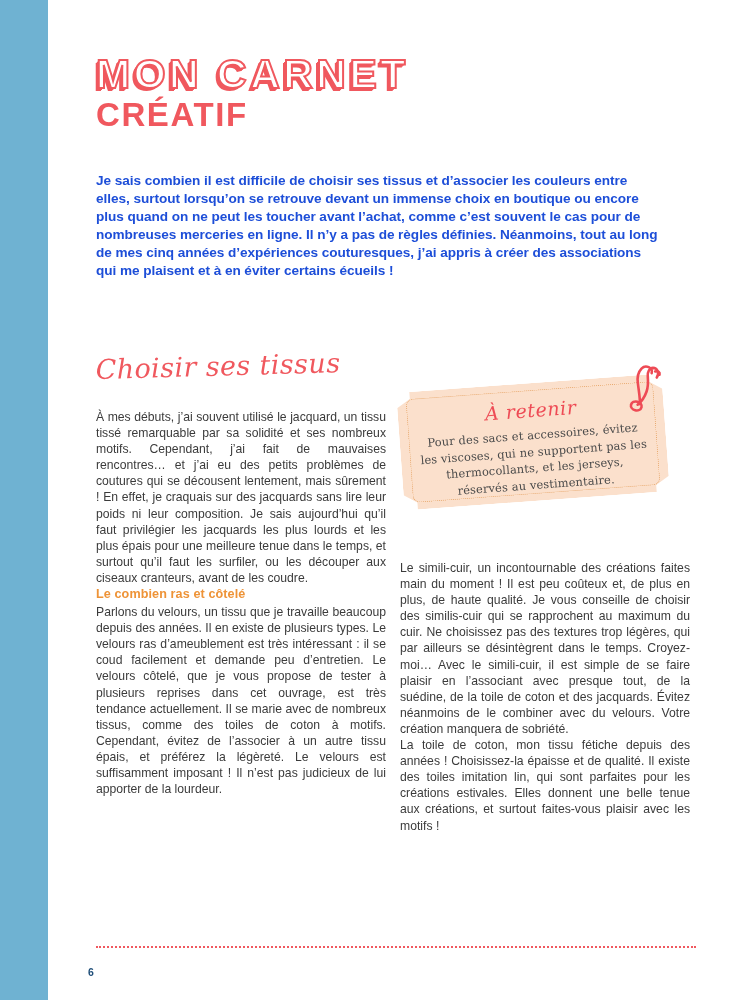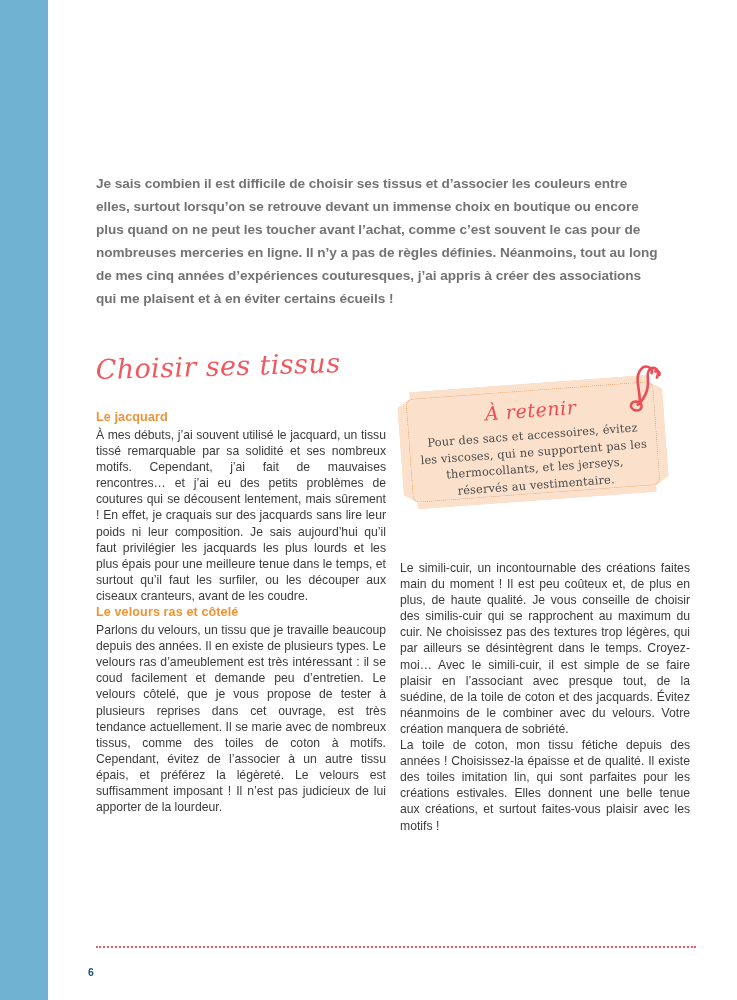--- a/index.html
+++ b/index.html
@@ -67,22 +67,22 @@
   }
 
   
   .lede {
     position: absolute;
     left: 48px;
     top: 172px;
     width: 564px;
     font-size: 13.6px;
     font-weight: bold;
-    line-height: 23px;
-    color: #737373;
+    line-height: 18px;
+    color: #1d4ed8;
     letter-spacing: -0.05px;
   }
 
   
   .script-heading {
     position: absolute;
     left: 48px;
     top: 356px;
     font-family: "DejaVu Serif", serif;
     font-style: italic;
@@ -205,34 +205,37 @@
     letter-spacing: 0.3px;
   }
 </style>
 </head>
 <body>
 
 <div class="edge-bar"></div>
 
 <div class="page">
 
+  <div class="masthead">
+    <div class="title-main">MON CARNET</div>
+    <div class="title-sub">CRÉATIF</div>
+  </div>
 
   <div class="lede">Je sais combien il est difficile de choisir ses tissus et d’associer les couleurs entre elles, surtout lorsqu’on se retrouve devant un immense choix en boutique ou encore plus quand on ne peut les toucher avant l’achat, comme c’est souvent le cas pour de nombreuses merceries en ligne. Il n’y a pas de règles définies. Néanmoins, tout au long de mes cinq années d’expériences couturesques, j’ai appris à créer des associations qui me plaisent et à en éviter certains écueils !</div>
 
   <div class="script-heading">Choisir ses tissus</div>
 
   <div class="col col-left">
 
     <div>
-      <div class="sub-head">Le jacquard</div>
       <p class="body-par">À mes débuts, j’ai souvent utilisé le jacquard, un tissu tissé remarquable par sa solidité et ses nombreux motifs. Cependant, j’ai fait de mauvaises rencontres… et j’ai eu des petits problèmes de coutures qui se décousent lentement, mais sûrement ! En effet, je craquais sur des jacquards sans lire leur poids ni leur composition. Je sais aujourd’hui qu’il faut privilégier les jacquards les plus lourds et les plus épais pour une meilleure tenue dans le temps, et surtout qu’il faut les surfiler, ou les découper aux ciseaux cranteurs, avant de les coudre.</p>
     </div>
 
     <div>
-      <div class="sub-head">Le velours ras et côtelé</div>
+      <div class="sub-head">Le combien ras et côtelé</div>
       <p class="body-par">Parlons du velours, un tissu que je travaille beaucoup depuis des années. Il en existe de plusieurs types. Le velours ras d’ameublement est très intéressant : il se coud facilement et demande peu d’entretien. Le velours côtelé, que je vous propose de tester à plusieurs reprises dans cet ouvrage, est très tendance actuellement. Il se marie avec de nombreux tissus, comme des toiles de coton à motifs. Cependant, évitez de l’associer à un autre tissu épais, et préférez la légèreté. Le velours est suffisamment imposant ! Il n’est pas judicieux de lui apporter de la lourdeur.</p>
     </div>
 
   </div>
 
   <div class="col col-right">
 
     <div>
       <p class="body-par">Le simili-cuir, un incontournable des créations faites main du moment ! Il est peu coûteux et, de plus en plus, de haute qualité. Je vous conseille de choisir des similis-cuir qui se rapprochent au maximum du cuir. Ne choisissez pas des textures trop légères, qui par ailleurs se désintègrent dans le temps. Croyez-moi… Avec le simili-cuir, il est simple de se faire plaisir en l’associant avec presque tout, de la suédine, de la toile de coton et des jacquards. Évitez néanmoins de le combiner avec du velours. Votre création manquera de sobriété.</p>
     </div>

